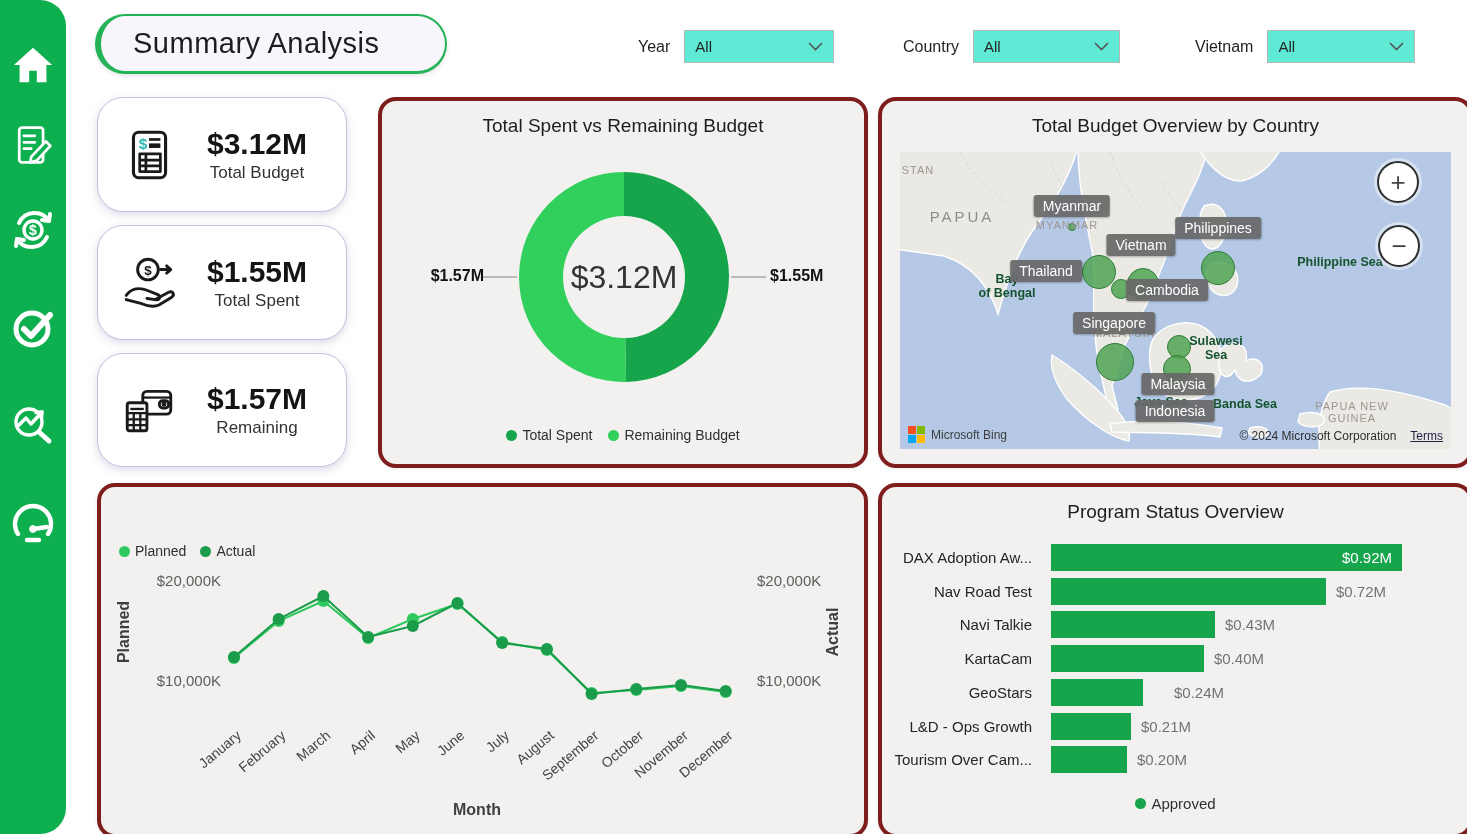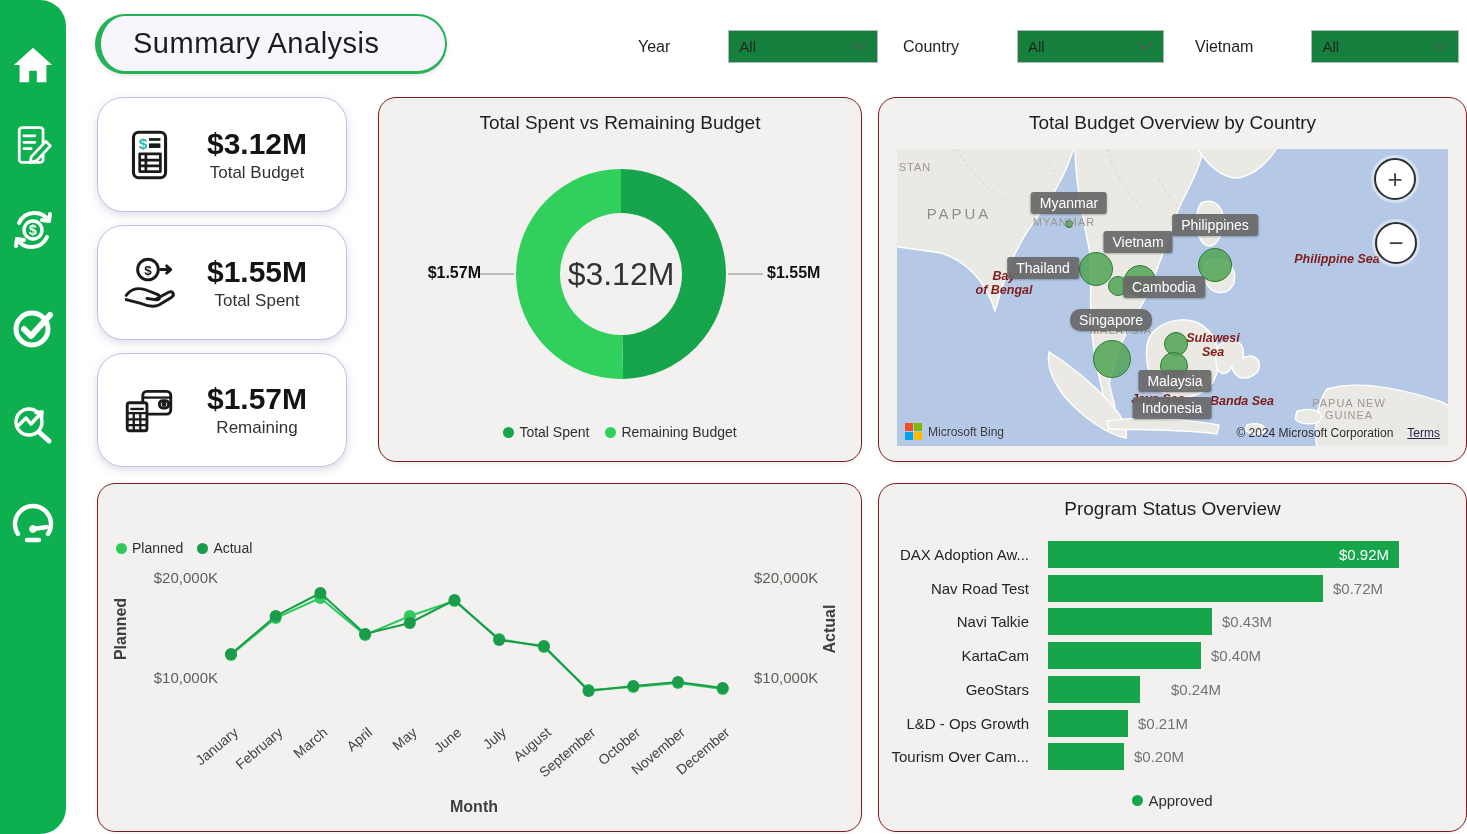--- a/index.html
+++ b/index.html
@@ -11,51 +11,51 @@
   .side-ic{position:absolute;left:9px;width:48px;height:50px;display:flex;align-items:center;justify-content:center;cursor:pointer;}
 
   
   .title-pill{position:absolute;left:95px;top:14px;width:352px;height:60px;background:#f8f6fc;
     border:2px solid #24b357;border-left-width:6px;border-bottom-width:3px;border-radius:32px;
     display:flex;align-items:center;padding-left:32px;box-sizing:border-box;
     box-shadow:0 2px 4px rgba(0,0,0,.10);}
   .title-pill span{font-size:29px;color:#1d1d1d;letter-spacing:.5px;}
   .filter{position:absolute;top:30px;display:flex;align-items:center;}
   .filter .flabel{font-size:16px;color:#1f1f1f;margin-right:14px;}
-  .fbox{width:150px;height:33px;background:#15803d;border:1px solid #b6b6b6;display:flex;align-items:center;
-    justify-content:space-between;padding:0 10px;box-sizing:border-box;cursor:pointer;margin-left:44px;}
+  .fbox{width:150px;height:33px;background:#5eead4;border:1px solid #b6b6b6;display:flex;align-items:center;
+    justify-content:space-between;padding:0 10px;box-sizing:border-box;cursor:pointer;}
   .fbox .fval{font-size:15px;color:#252525;}
 
   
   .kpi{position:absolute;left:97px;width:248px;height:113px;background:#fff;border:1px solid #c6bfe0;
     border-radius:26px;box-shadow:0 3px 8px rgba(120,110,160,.25);display:flex;align-items:center;}
   .kpi .kicon{margin-left:22px;width:58px;height:58px;flex:0 0 auto;}
   .kpi .ktext{flex:1;text-align:center;margin-right:10px;}
   .kpi .kval{font-size:30px;font-weight:600;color:#141414;line-height:34px;}
   .kpi .klab{font-size:17px;color:#333;margin-top:2px;}
 
   
-  .panel{position:absolute;background:#f2f1ef;border:1px solid #7f1d1d;border-radius:18px;box-shadow:0 1px 4px rgba(0,0,0,.07);}
+  .panel{position:absolute;background:#f2f1ef;border:4px solid #7f1d1d;border-radius:18px;box-shadow:0 1px 4px rgba(0,0,0,.07);}
   .ptitle{position:absolute;left:0;right:0;top:14px;text-align:center;font-size:19px;color:#1e1e1e;}
 
   
   .donut-center{position:absolute;left:162px;top:158px;width:160px;text-align:center;font-size:32px;color:#333;}
   .callout{position:absolute;font-size:16px;font-weight:700;color:#111;}
   .dlegend{position:absolute;left:0;right:0;top:326px;display:flex;justify-content:center;gap:16px;}
   .litem{display:flex;align-items:center;gap:5px;font-size:14px;color:#2f2f2f;}
   .ldot{width:11px;height:11px;border-radius:50%;}
 
   
   .map-area{position:absolute;left:18px;top:51px;width:551px;height:297px;background:#b5c9e6;overflow:hidden;}
   .chip{position:absolute;transform:translate(-50%,-50%);background:rgba(104,104,104,.93);color:#fff;
     font-size:14px;padding:3px 9px;border-radius:3px;white-space:nowrap;box-shadow:0 1px 2px rgba(0,0,0,.25);}
   .bubble{position:absolute;transform:translate(-50%,-50%);border-radius:50%;
     background:rgba(80,164,84,.85);border:1.5px solid #2f7d36;}
   .sea-label{position:absolute;transform:translate(-50%,-50%);text-align:center;white-space:pre-line;pointer-events:none;}
-  .sea-label.sea{color:#7f1d1d;font-style:italic;font-weight:700;font-size:12.5px;}
+  .sea-label.sea{color:#14532d;font-weight:700;font-size:12.5px;}
   .sea-label.region{color:#9b9890;font-size:11px;letter-spacing:1px;}
   .sea-label.region-lg{color:#8f8d88;font-size:15px;letter-spacing:3px;}
   .zoom-btn{position:absolute;width:38px;height:38px;border-radius:50%;background:#fff;border:2px solid #2f2f2f;
     display:flex;align-items:center;justify-content:center;font-size:26px;color:#444;cursor:pointer;line-height:1;
     box-shadow:0 0 0 3px rgba(255,255,255,.45);}
   .attrib-left{position:absolute;left:8px;bottom:6px;display:flex;align-items:center;gap:6px;}
   .ms-logo{display:grid;grid-template-columns:8px 8px;grid-template-rows:8px 8px;gap:1px;}
   .ms-logo i{display:block;}
   .attrib-left span{font-size:12px;color:#3c3c3c;}
   .attrib-right{position:absolute;right:8px;bottom:6px;font-size:12px;color:#2e2e2e;display:flex;gap:14px;align-items:center;}
@@ -268,21 +268,21 @@
 Sea</div>
         <div class="sea-label sea" style="left: 261px; top: 250px;">Java Sea</div>
         <div class="sea-label sea" style="left: 345px; top: 252px;">Banda Sea</div>
         <div class="sea-label region" style="left: 452px; top: 260px;">PAPUA NEW
 GUINEA</div>
         <div class="chip" style="left: 172px; top: 54px;">Myanmar</div>
         <div class="chip" style="left: 318px; top: 76px;">Philippines</div>
         <div class="chip" style="left: 241px; top: 93px;">Vietnam</div>
         <div class="chip" style="left: 146px; top: 119px;">Thailand</div>
         <div class="chip" style="left: 267px; top: 138px;">Cambodia</div>
-        <div class="chip" style="left: 214px; top: 171px; border-radius: 10px;">Singapore</div>
+        <div class="chip" style="left: 214px; top: 171px;">Singapore</div>
         <div class="chip" style="left: 278px; top: 232px;">Malaysia</div>
         <div class="chip" style="left: 275px; top: 259px;">Indonesia</div>
         <div class="zoom-btn" style="left:477px;top:9px">
           <span>+</span>
         </div>
         <div class="zoom-btn" style="left:478px;top:73px">
           <span>−</span>
         </div>
         <div class="attrib-left">
         <span class="ms-logo">

